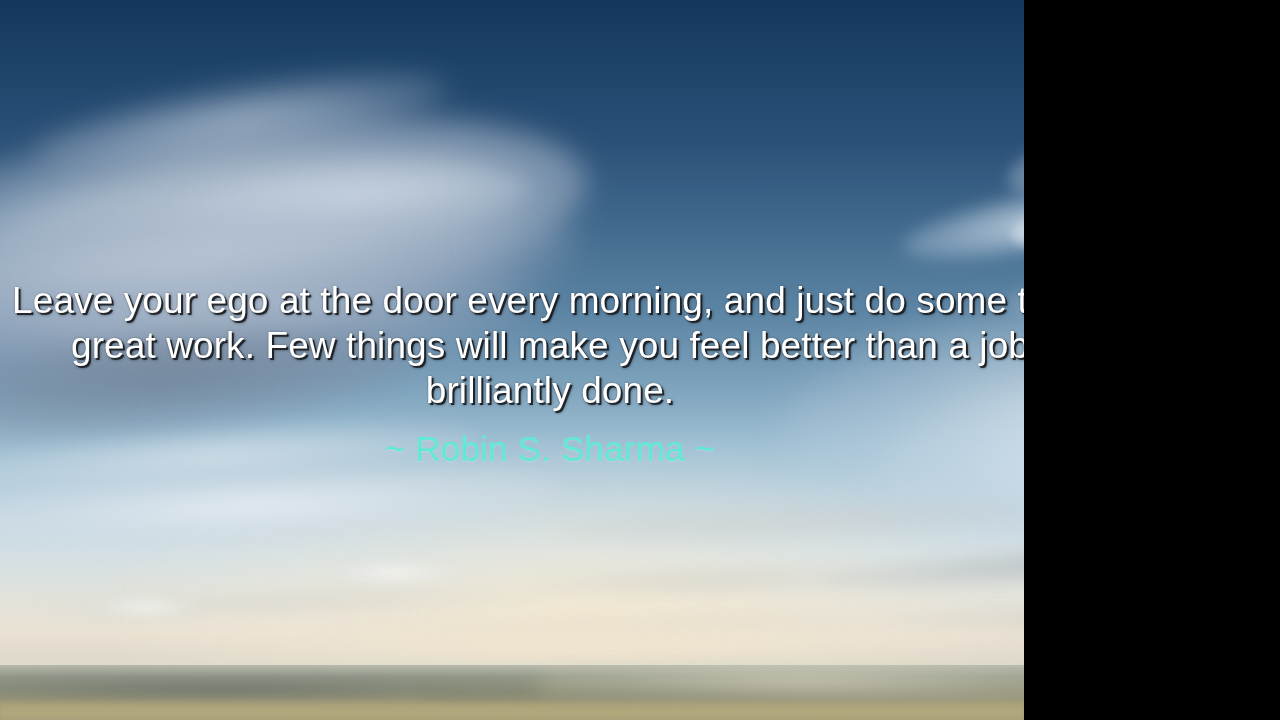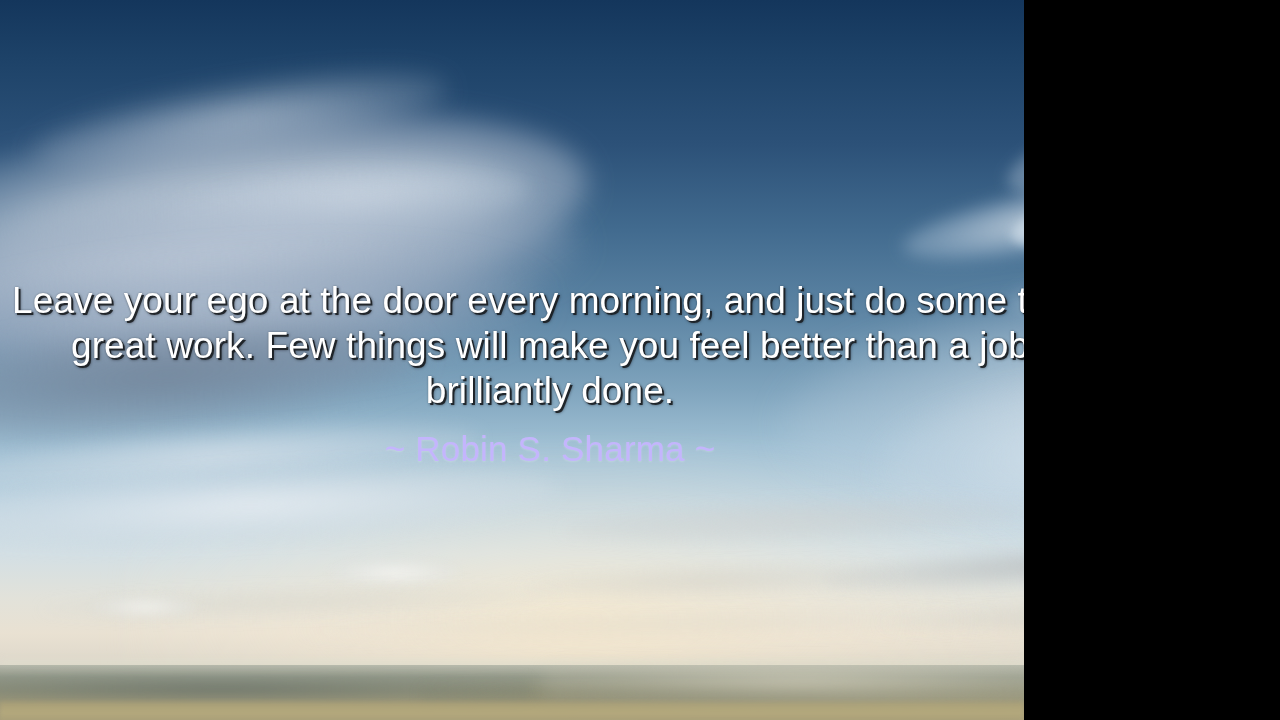--- a/index.html
+++ b/index.html
@@ -426,21 +426,21 @@
       2px 2px 3px rgba(20,24,30,0.60),
       0 0 2px rgba(30,34,40,0.40);
     white-space: pre-wrap;
   }
   .quote-author {
     width: 1100px;
     margin: 14px auto 0 auto;
     text-align: center;
     font-size: 35px;
     line-height: 44px;
-    color: #c4b5fd;
+    color: #5eead4;
     letter-spacing: 0.2px;
     text-shadow: 0 1px 2px rgba(255,255,255,0.20);
   }
 </style>
 </head>
 <body>
 
 <div id="scene">
 
   <div class="sky-base"></div>

